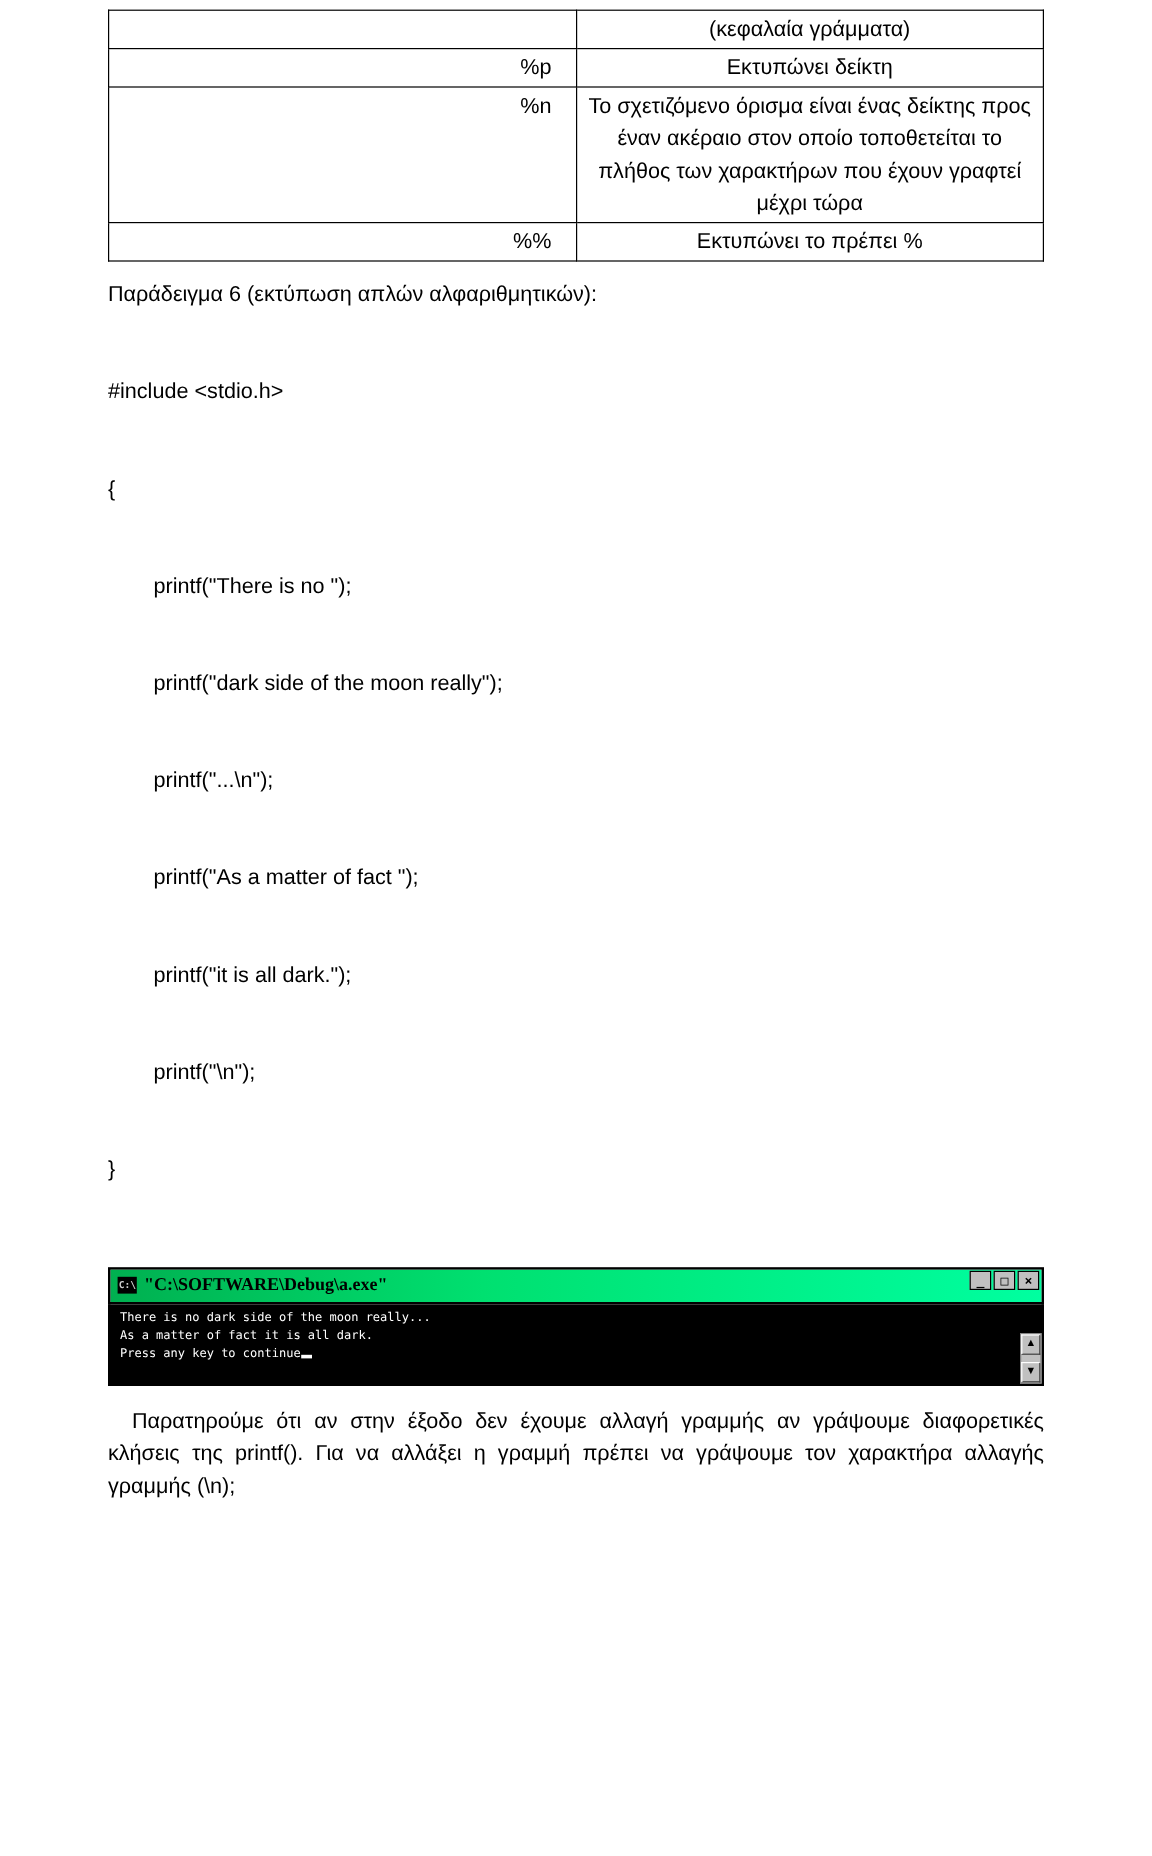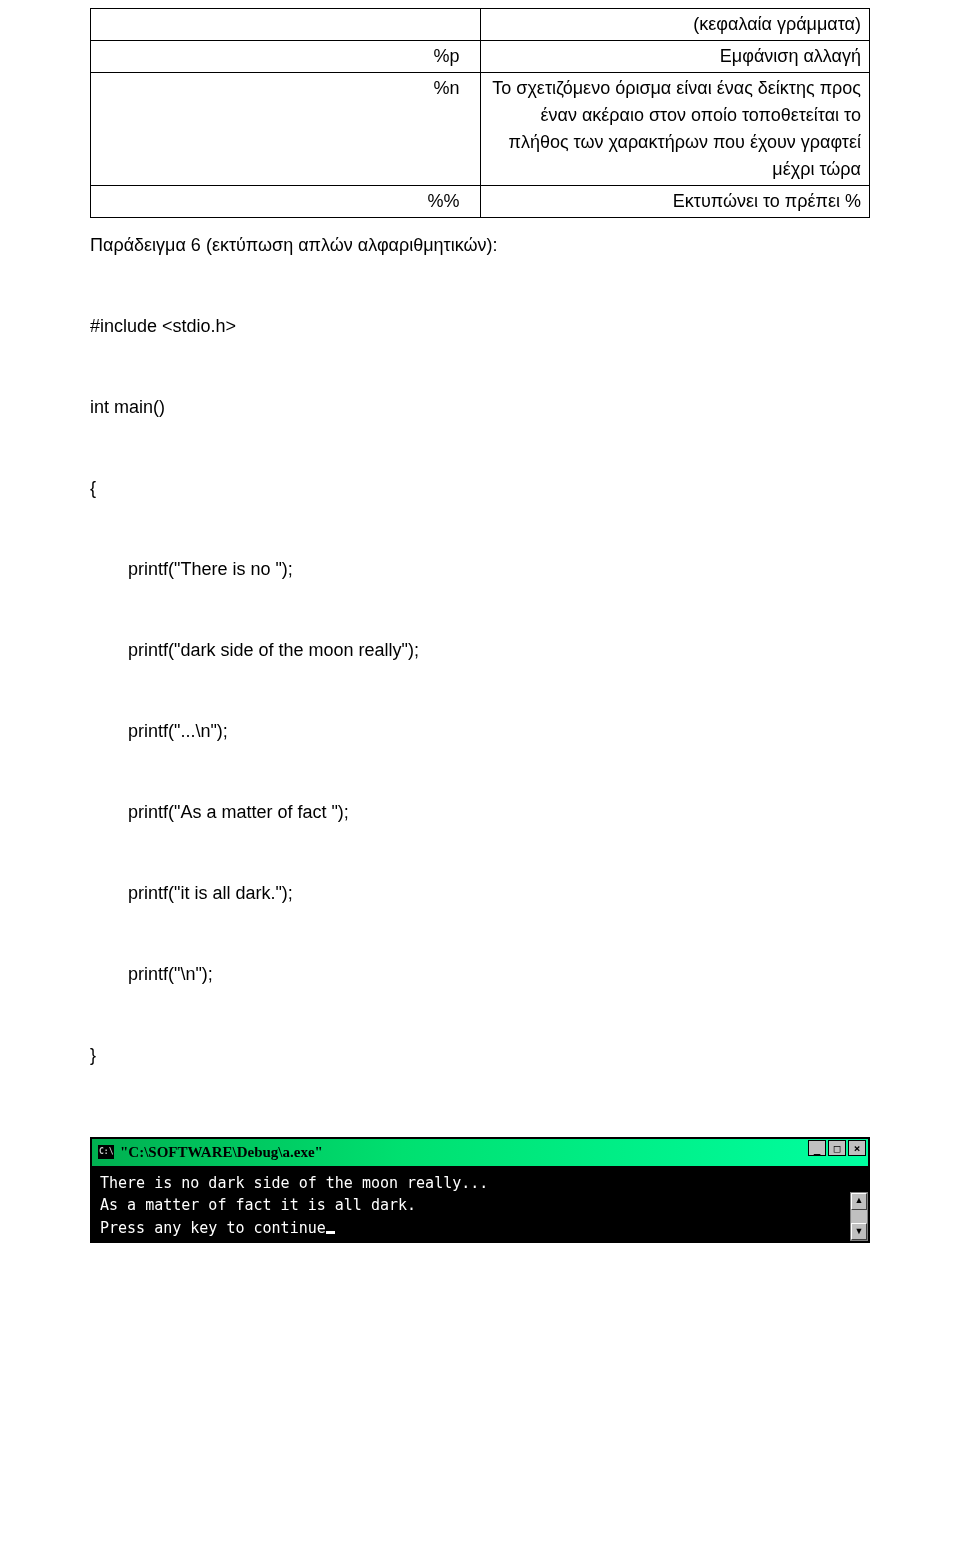--- a/index.html
+++ b/index.html
@@ -1,66 +1,65 @@
 <!DOCTYPE html>
 <html><head>
 <meta charset="utf-8">
 <style>
   body{margin:0;background:#fff;font-family:Arial,Helvetica,sans-serif;color:#000;font-size:18px;line-height:1.5}
   .page{width:960px;margin:0 auto;padding:8px 90px 40px 90px;box-sizing:border-box}
   table.spec{border-collapse:collapse;width:100%;margin-bottom:14px}
   table.spec td{border:1px solid #000;padding:2px 8px;vertical-align:top}
   table.spec td.l{width:50%;text-align:right;padding-right:20px}
-  table.spec td.r{width:50%;text-align:right}
+  table.spec td.r{width:50%;text-align:center}
   .code{margin:0 0 14px 0;white-space:pre-wrap}
   .indent{padding-left:38px}
   p{margin:0 0 14px 0;text-align:justify}
   p.first{text-indent:20px}
   .term{position:relative;margin:12px 0 16px 0}
   .term-title{background:linear-gradient(90deg,#00b050 0%,#00e070 40%,#00ffa0 100%);border:2px solid #000;padding:2px 6px;font-family:'Times New Roman',serif;font-weight:bold;font-size:15px;display:flex;align-items:center;gap:6px}
   .term-title .msico{width:16px;height:14px;background:#000;display:inline-block;position:relative}
   .term-title .msico:before{content:"C:\\";position:absolute;color:#ccc;font-size:8px;left:1px;top:1px;font-family:monospace}
   .term-ctrl{position:absolute;right:4px;top:3px;display:flex;gap:2px}
   .term-ctrl span{width:18px;height:16px;background:#c0c0c0;border:1px solid #000;box-sizing:border-box;display:flex;align-items:center;justify-content:center;font-size:11px;font-family:monospace;font-weight:bold;line-height:1}
-  .term-body{background:#000;color:#fff;font-family:'Lucida Console',Consolas,monospace;font-size:15px;padding:4px 8px 4px 8px;min-height:60px;white-space:pre;overflow:hidden;border-left:2px solid #000;border-right:2px solid #000}
+  .term-body{background:#000;color:#fff;font-family:'Lucida Console',Consolas,monospace;font-size:10px;padding:4px 8px 4px 8px;min-height:60px;white-space:pre;overflow:hidden;border-left:2px solid #000;border-right:2px solid #000}
   .term-cursor{display:inline-block;width:9px;height:3px;background:#fff;vertical-align:-1px}
   .term-sb{position:absolute;right:2px;top:24px;bottom:2px;width:18px;background:#c0c0c0;border:1px solid #808080;box-sizing:border-box;display:flex;flex-direction:column;justify-content:space-between}
   .term-sb .arr{height:17px;background:#c0c0c0;border:1px solid #fff;border-right-color:#404040;border-bottom-color:#404040;box-sizing:border-box;display:flex;align-items:center;justify-content:center;font-size:9px}
   .term-wrap{position:relative}
 </style>
 </head>
 <body>
 
 <div class="page">
 
   <table class="spec">
     <tbody>
         <tr>
       <td class="l"></td>
       <td class="r">(κεφαλαία γράμματα)</td>
     </tr>
     <tr>
       <td class="l">%p</td>
-      <td class="r">Εμφάνιση αλλαγή</td>
+      <td class="r">Εκτυπώνει δείκτη</td>
     </tr>
     <tr>
       <td class="l">%n</td>
       <td class="r">Το σχετιζόμενο όρισμα είναι ένας δείκτης προς έναν ακέραιο στον οποίο τοποθετείται το πλήθος των χαρακτήρων που έχουν γραφτεί μέχρι τώρα</td>
     </tr>
     <tr>
       <td class="l">%%</td>
       <td class="r">Εκτυπώνει το πρέπει %</td>
     </tr>
   </tbody>
     </table>
 
   <div>Παράδειγμα 6 (εκτύπωση απλών αλφαριθμητικών):</div>
   <div class="code">
     <div>#include &lt;stdio.h&gt;</div>
-    <div>int main()</div>
     <div>{</div>
     <div class="indent">printf("There is no ");</div>
     <div class="indent">printf("dark side of the moon really");</div>
     <div class="indent">printf("...\n");</div>
     <div class="indent">printf("As a matter of fact ");</div>
     <div class="indent">printf("it is all dark.");</div>
     <div class="indent">printf("\n");</div>
     <div>}</div>
   </div>
 
@@ -79,19 +78,20 @@
       <div class="term-body"><span>There is no dark side of the moon really...</span>
 <span>As a matter of fact it is all dark.</span>
 <span>Press any key to continue</span><span class="term-cursor"></span></div>
       <div class="term-sb">
         <div class="arr">▲</div>
         <div class="arr">▼</div>
       </div>
     </div>
   </div>
 
+  <p class="first">Παρατηρούμε ότι αν στην έξοδο δεν έχουμε αλλαγή γραμμής αν γράψουμε διαφορετικές κλήσεις της printf(). Για να αλλάξει η γραμμή πρέπει να γράψουμε τον χαρακτήρα αλλαγής γραμμής (\n);</p>
 
   <div class="code">
     
     
   </div>
 
 </div>
 
 </body></html>

